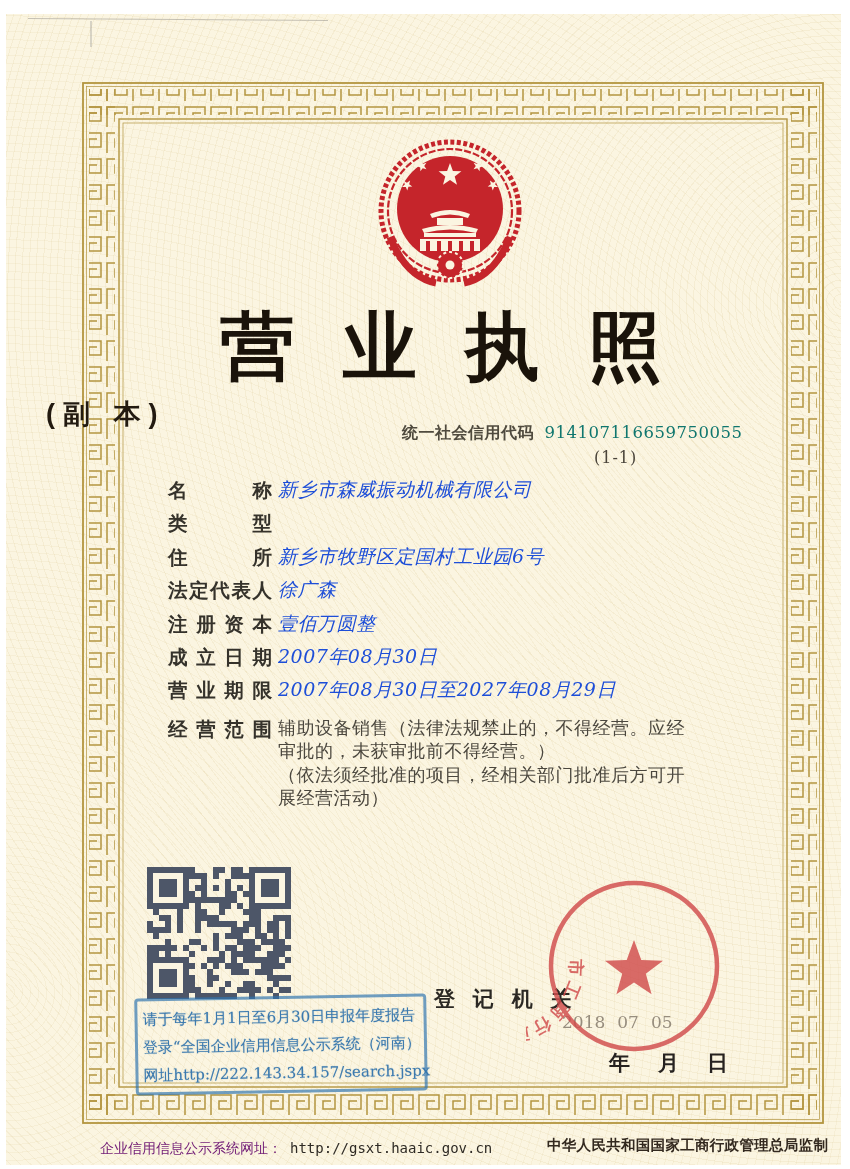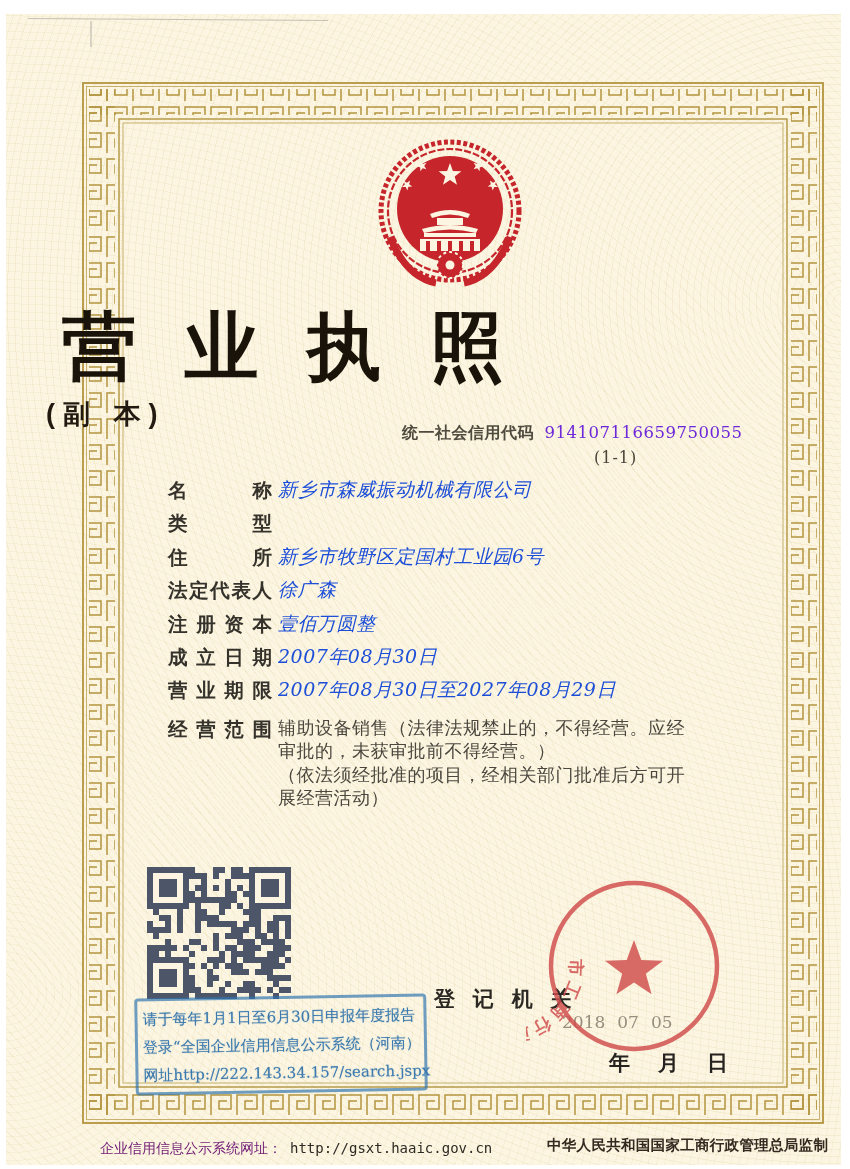--- a/index.html
+++ b/index.html
@@ -14,28 +14,28 @@
        background:#9a978f;opacity:.55;transform:rotate(.4deg);}
   .artifact-tick{position:absolute;left:90px;top:21px;width:1.5px;height:26px;
        background:#a3a09a;opacity:.4;}
   .paper{position:absolute;left:6px;top:14px;right:9px;bottom:4px;
        background-color:var(--paper);
        background-image:
          repeating-radial-gradient(circle at 100% 25%, rgba(214,193,135,.16) 0 1px, rgba(0,0,0,0) 1px 7px),
          repeating-radial-gradient(circle at 0% 85%, rgba(214,193,135,.13) 0 1px, rgba(0,0,0,0) 1px 8px);}
   svg.frame{position:absolute;left:0;top:0;}
   .emblem{position:absolute;left:374px;top:137px;width:152px;height:164px;}
-  .title{position:absolute;left:48px;right:16px;top:298px;margin:0;text-align:left;
+  .title{position:absolute;left:48px;right:16px;top:298px;margin:0;text-align:center;
        font-size:74px;font-weight:800;color:var(--title);
        letter-spacing:14px;text-indent:14px;font-family:"Liberation Sans",sans-serif;}
   .subtitle{position:absolute;left:38px;right:0;top:396px;text-align:left;
        font-size:27px;font-weight:700;color:#221a10;letter-spacing:8px;text-indent:8px;}
   .credit{position:absolute;left:402px;top:423px;white-space:nowrap;}
   .credit-label{font-size:16px;font-weight:700;color:#4f4a3e;letter-spacing:.5px;}
-  .credit-code{font-size:16.5px;font-family:"DejaVu Serif",serif;color:#6d28d9;
+  .credit-code{font-size:16.5px;font-family:"DejaVu Serif",serif;color:#0f766e;
        margin-left:6px;letter-spacing:.5px;}
   .page-index{position:absolute;left:594px;top:448px;font-size:16px;
        font-family:"DejaVu Serif",serif;color:#4a443a;letter-spacing:1px;}
   .fields{position:absolute;left:168px;top:477px;width:560px;}
   .row{display:flex;align-items:flex-start;height:33.4px;}
   .row.scope{height:auto;margin-top:5px;}
   .flabel{width:104px;flex:0 0 104px;display:inline-flex;justify-content:space-between;
        font-weight:700;font-size:19.5px;color:#35322b;}
   .fvalue{margin-left:6px;font-size:19px;font-family:"DejaVu Serif",serif;
        color:#1d4ed8;letter-spacing:.5px;white-space:nowrap;font-style:italic;}

